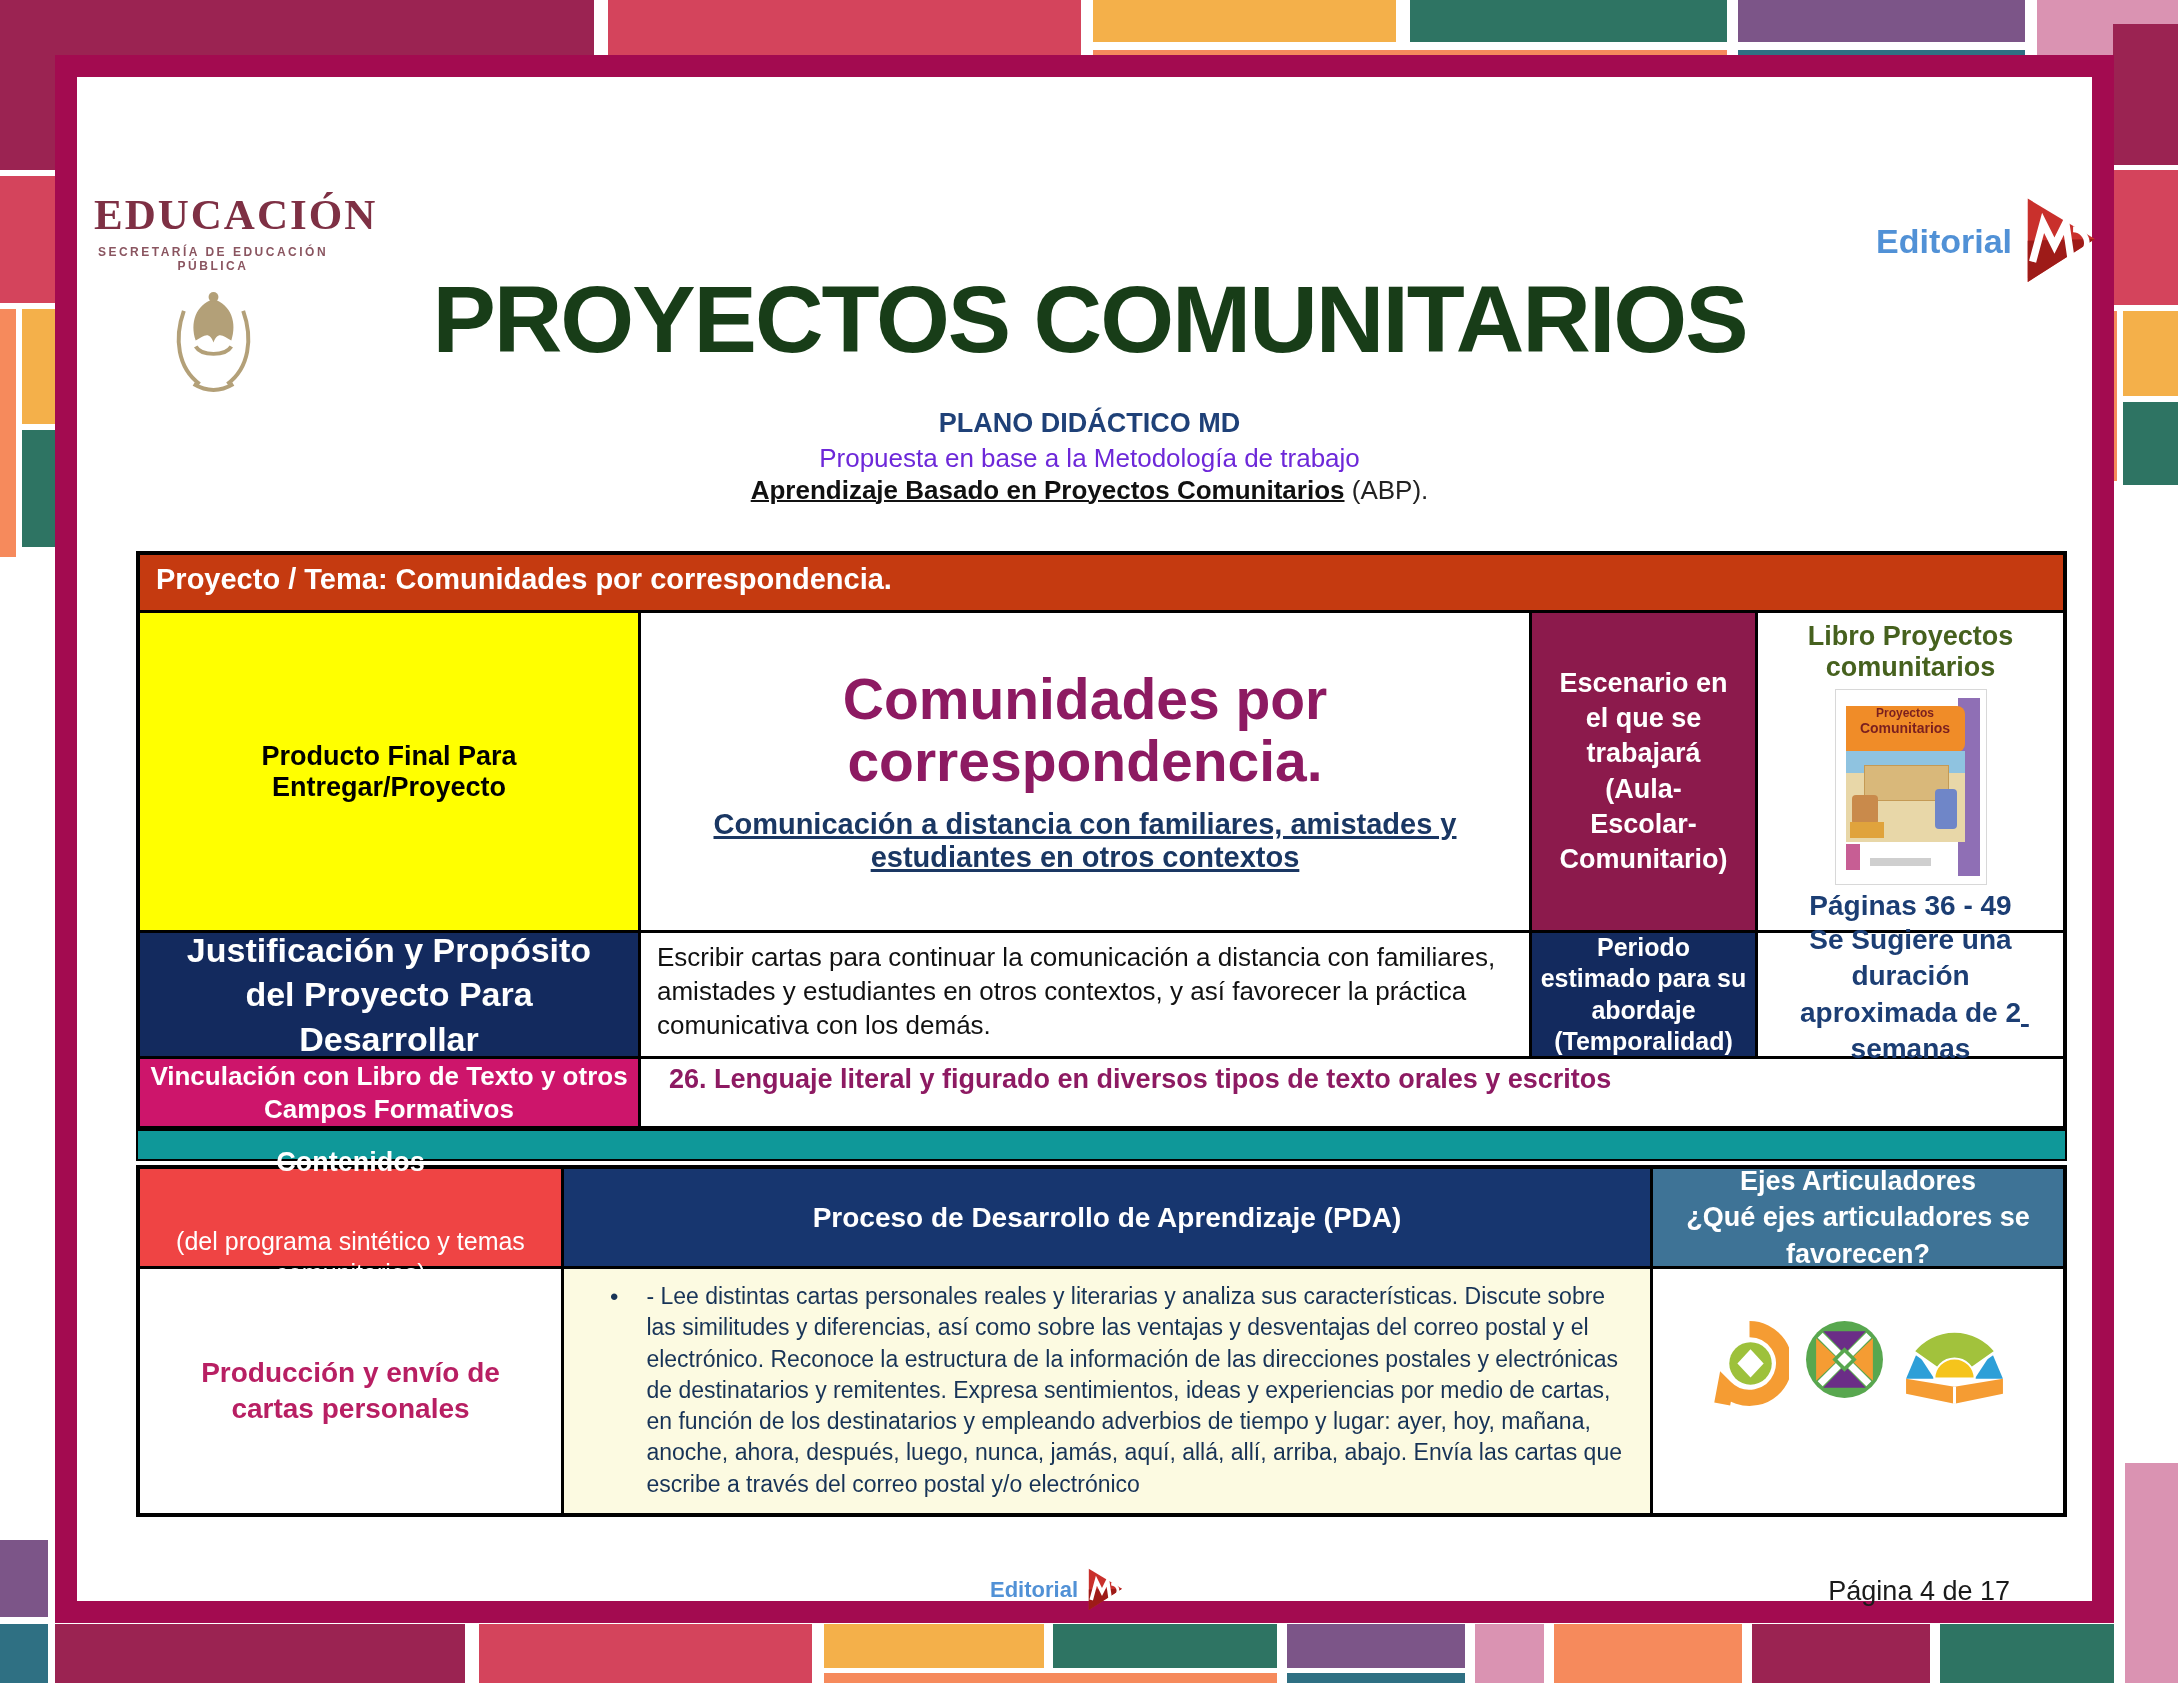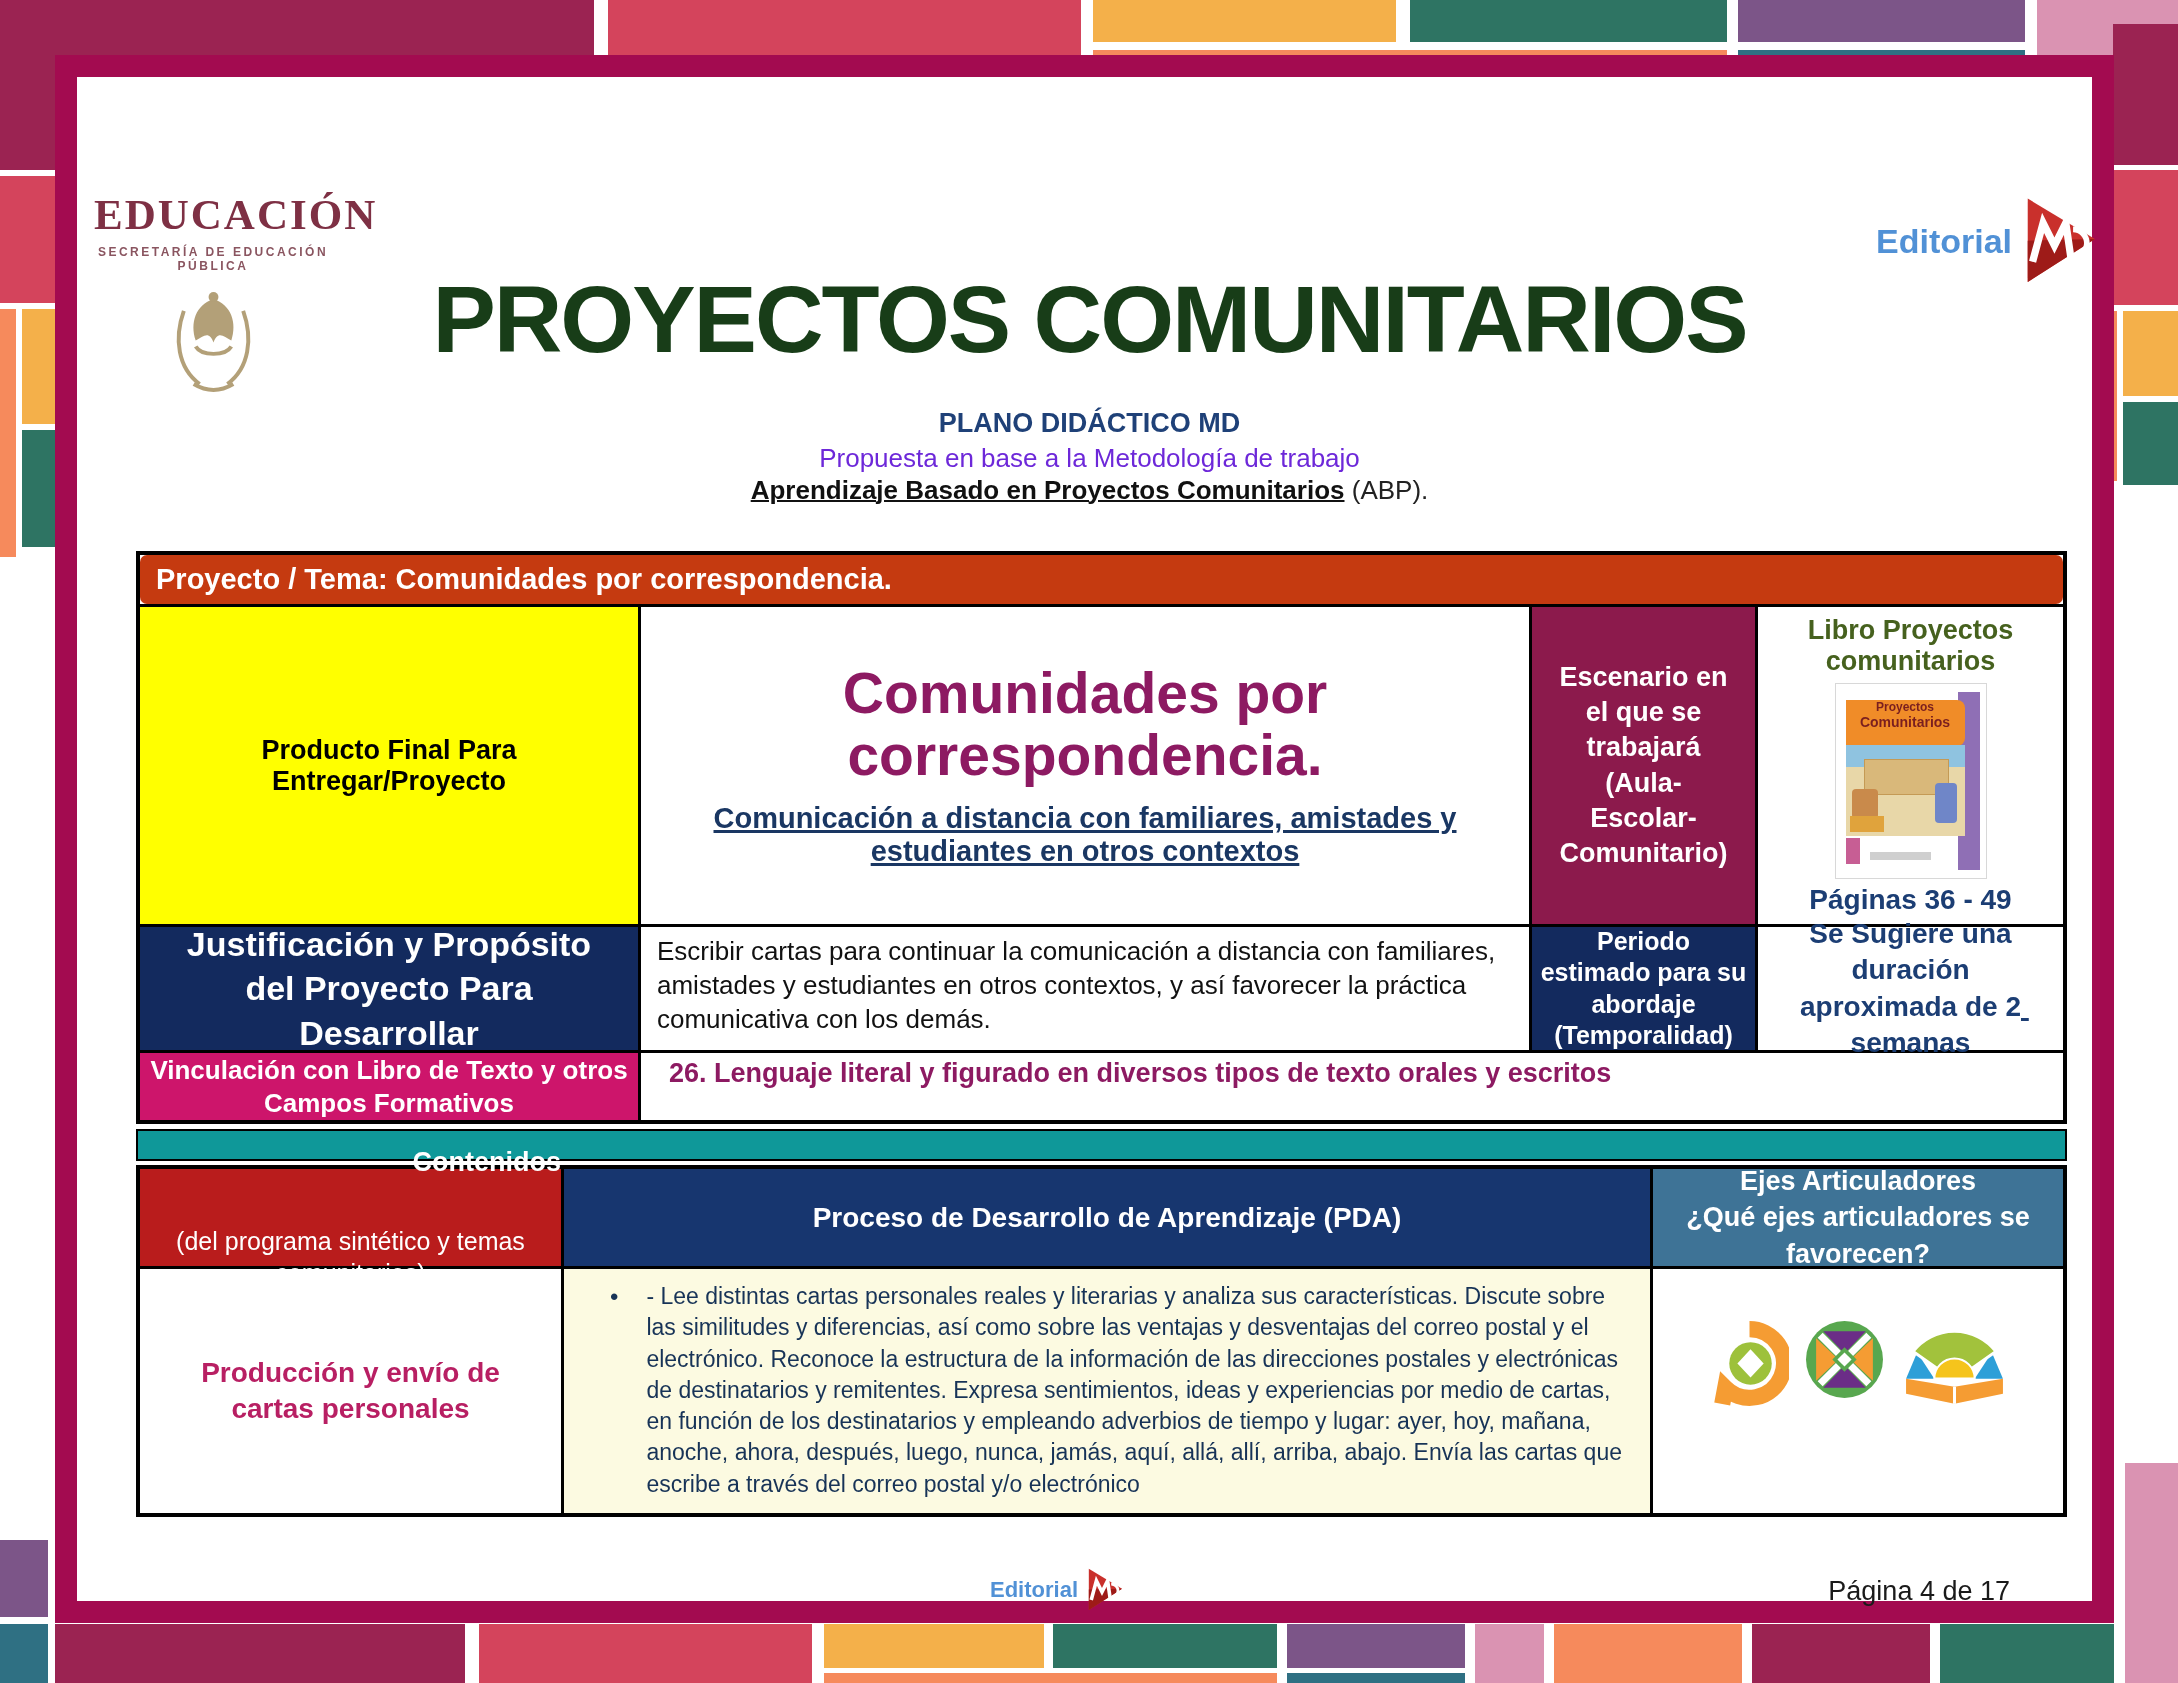--- a/index.html
+++ b/index.html
@@ -28,22 +28,22 @@
   .mdfoot .ed{font-size:22px;}
   
   .main-title{left:30px;top:265px;width:2119px;text-align:center;color:#183D18;
               font-size:95px;font-weight:800;letter-spacing:-2px;white-space:nowrap;}
   .sub1{left:30px;top:408px;width:2119px;text-align:center;color:#1F4178;font-size:27px;font-weight:bold;}
   .sub2{left:30px;top:443px;width:2119px;text-align:center;color:#6d28d9;font-size:26px;}
   .sub3{left:30px;top:475px;width:2119px;text-align:center;color:#222;font-size:26px;}
   .sub3 .bu{font-weight:bold;text-decoration:underline;text-decoration-thickness:2px;color:#111;}
   
   .t1{left:136px;top:551px;width:1931px;box-sizing:border-box;border:4px solid #000;background:#fff;}
-  .t1-head{height:49px;background:#C53A10;color:#fff;font-weight:bold;font-size:29px;
-           line-height:49px;padding-left:16px;border-radius:7px;}
+  .t1-head{height:55px;background:#C53A10;color:#fff;font-weight:bold;font-size:29px;
+           line-height:49px;padding-left:16px;}
   .trow{display:flex;border-top:3px solid #000;}
   .cell{box-sizing:border-box;}
   .cell+.cell{border-left:3px solid #000;}
   .r1{height:317px;}
   .r1 .c1{width:498px;background:#FFFF00;display:flex;align-items:center;justify-content:center;
           text-align:center;font-weight:bold;font-size:27px;color:#000;padding:0 59px;}
   .r1 .c2{width:891px;display:flex;flex-direction:column;align-items:center;justify-content:center;}
   .proj-title{color:#8D1A62;font-weight:800;font-size:57px;line-height:1.08;text-align:center;}
   .proj-sub{margin-top:16px;color:#1A3763;font-weight:bold;font-size:29px;text-align:center;width:822px;
             text-decoration:underline;text-decoration-thickness:2.5px;}
@@ -66,22 +66,22 @@
   .r3 .c1{width:498px;background:#CD156B;display:flex;align-items:center;justify-content:center;
           color:#fff;font-weight:bold;font-size:26px;text-align:center;line-height:1.25;}
   .r3 .c2{flex:1;background:#fff;padding:5px 28px;color:#8D1A62;font-weight:bold;font-size:27px;}
   
   .teal-bar{left:136px;top:1129px;width:1931px;height:32px;background:#0F9899;
             box-sizing:border-box;border:2px solid #000;}
   
   .t2{left:136px;top:1165px;width:1931px;box-sizing:border-box;border:4px solid #000;background:#fff;}
   .t2 .hrow{display:flex;}
   .t2 .brow{display:flex;border-top:3px solid #000;}
-  .h-cont{width:421px;height:97px;background:#b91c1c;color:#fff;display:flex;flex-direction:column;
-          align-items:flex-end;justify-content:center;text-align:center;line-height:1.3;gap:44px;}
+  .h-cont{width:421px;height:97px;background:#ef4444;color:#fff;display:flex;flex-direction:column;
+          align-items:center;justify-content:center;text-align:center;line-height:1.3;gap:44px;}
   .h-cont .b1{font-weight:bold;font-size:27px;}
   .h-cont .b2{font-size:25px;}
   .h-pda{width:1089px;height:97px;background:#17366F;color:#fff;display:flex;align-items:center;
          justify-content:center;font-weight:bold;font-size:28px;text-align:center;}
   .h-ejes{flex:1;height:97px;background:#3E7396;color:#fff;display:flex;flex-direction:column;
           align-items:center;justify-content:center;font-weight:bold;font-size:27px;text-align:center;line-height:1.35;}
   .b-cont{width:421px;height:244px;background:#fff;display:flex;align-items:center;justify-content:center;
           text-align:center;color:#B81F63;font-weight:bold;font-size:28px;padding:0 34px;line-height:1.3;}
   .b-pda{width:1089px;height:244px;background:#FCFAE1;display:flex;padding:12px 10px 0 0;}
   .b-pda .bullet{color:#173357;font-size:24px;margin-left:46px;margin-right:28px;line-height:1.3;}

